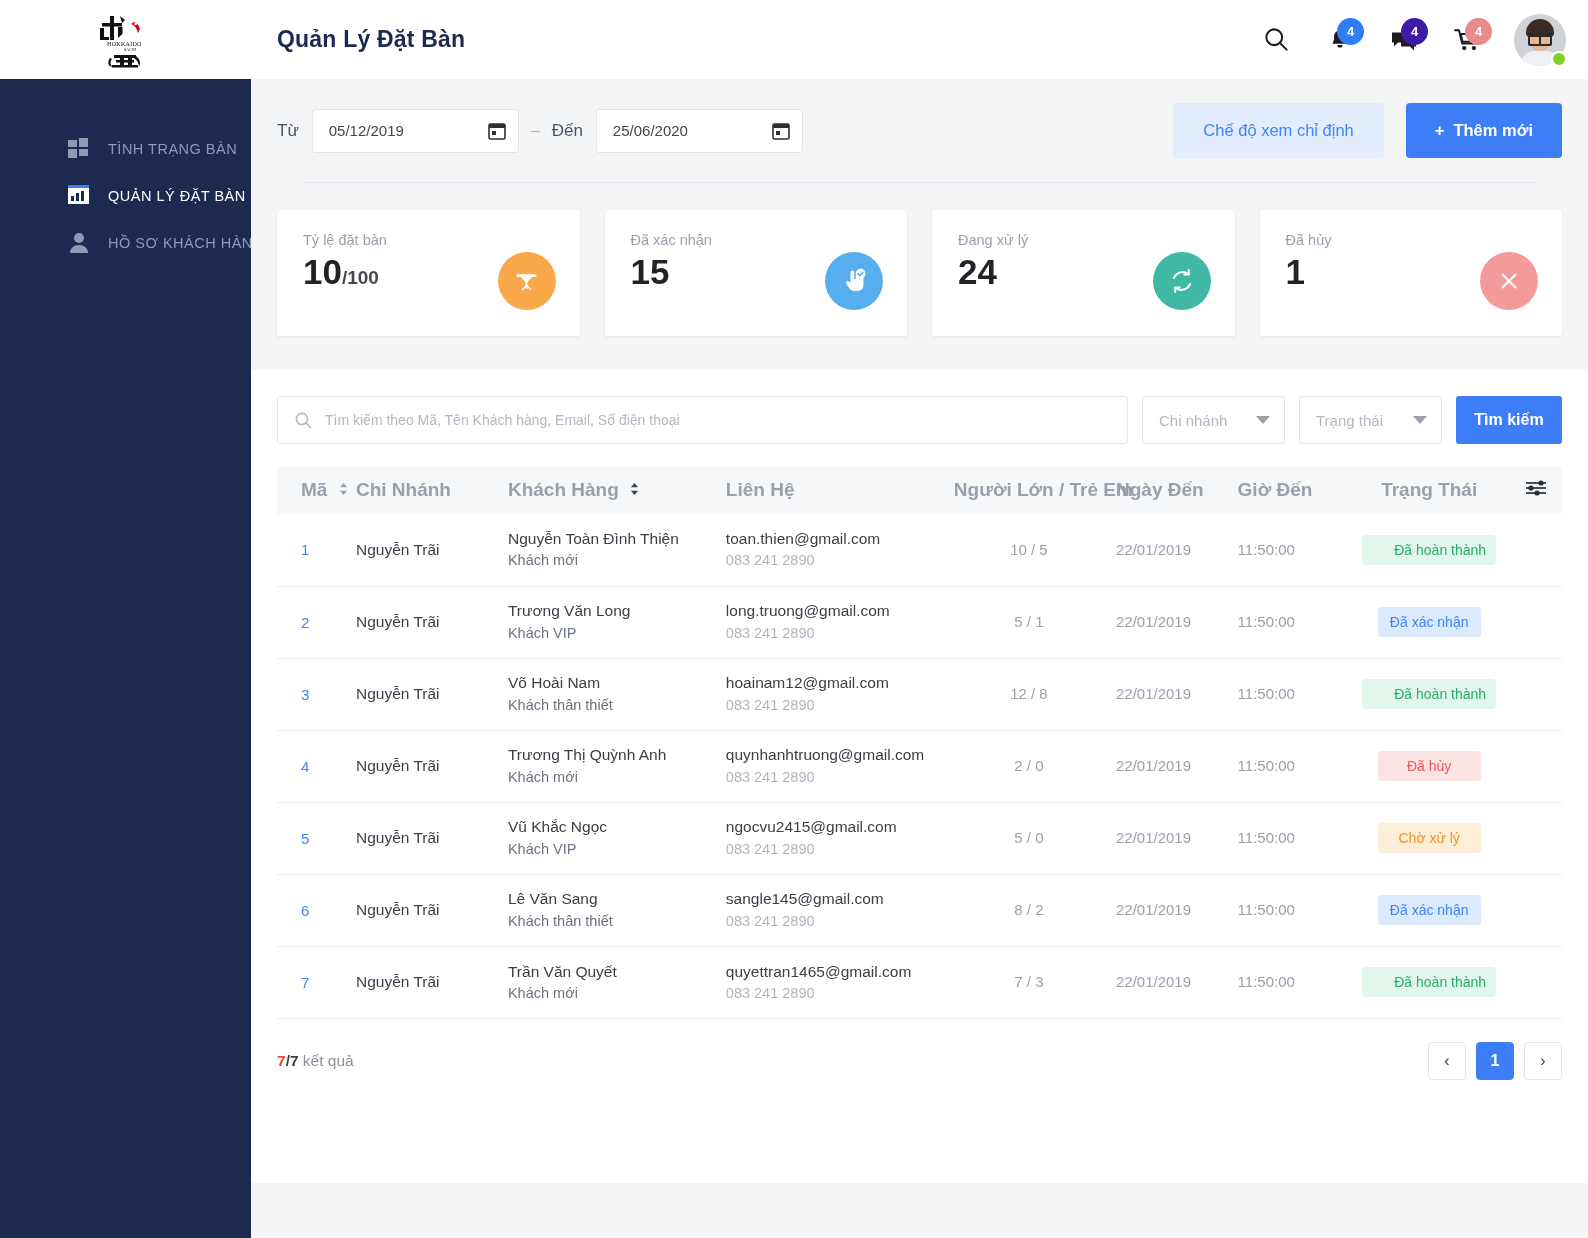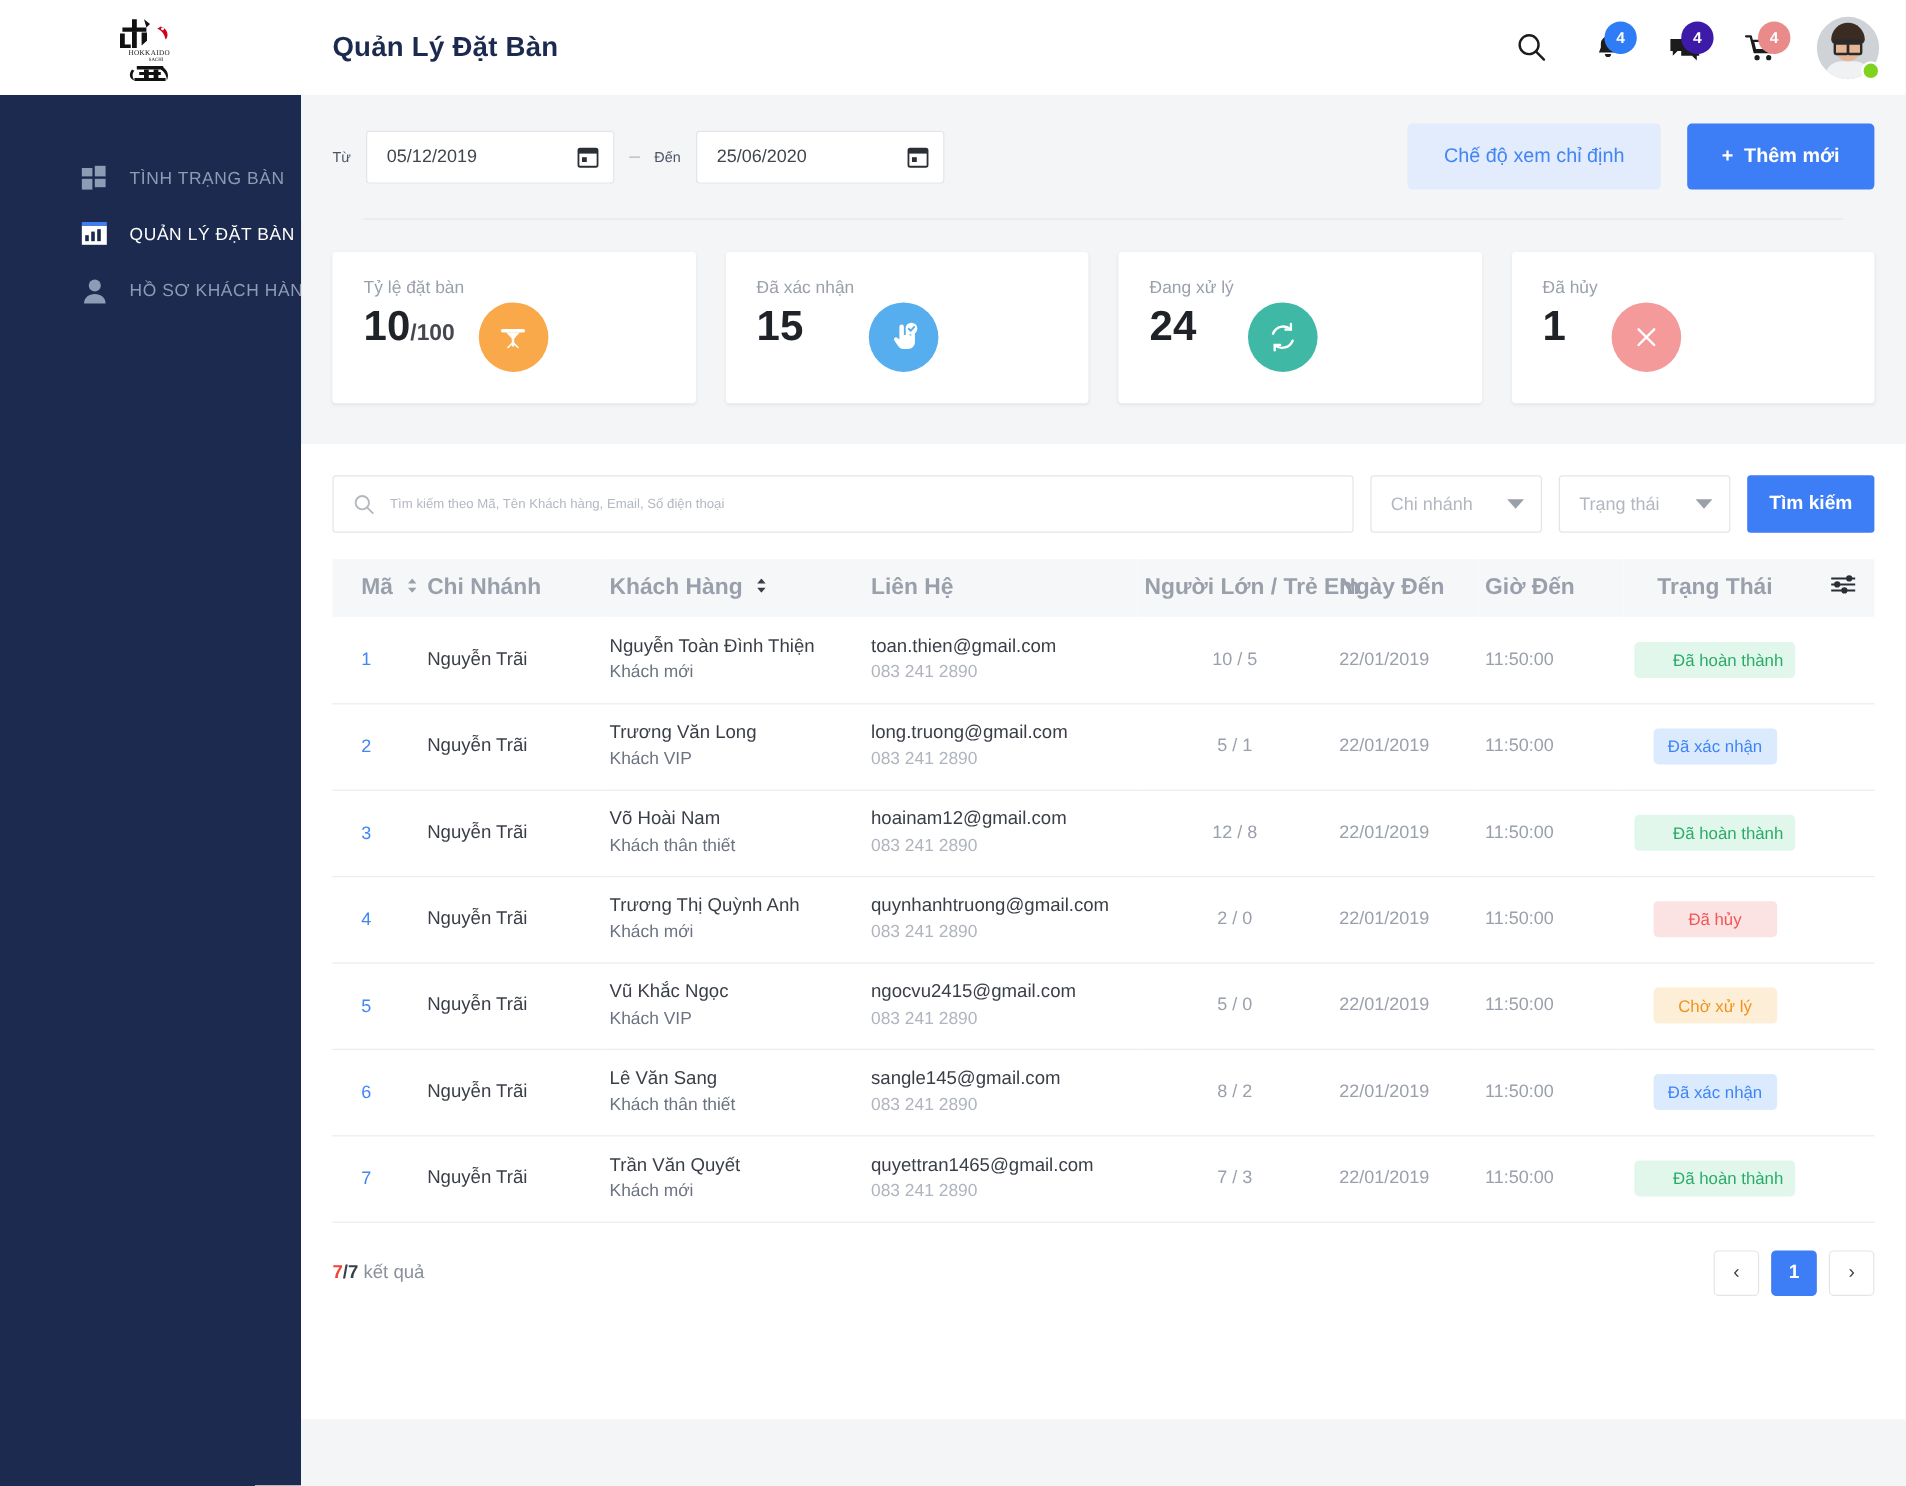--- a/index.html
+++ b/index.html
@@ -76,21 +76,21 @@
   }
   .side-item.active .side-label { color: #ffffff; }
   .side-ico { width: 22px; height: 22px; position: relative; flex: 0 0 22px; }
 
   
   .main { flex: 1 1 auto; background: #f4f5f7; min-width: 0; display: flex; flex-direction: column; }
   .filter-strip {
     background: #f4f5f7; padding: 24px 26px 0 26px;
   }
   .filter-row { display: flex; align-items: center; }
-  .fl-label { font-size: 12px; color: #4b5565; margin-right: 13px; }
+  .fl-label { font-size: 17px; color: #4b5565; margin-right: 13px; }
   .date-field {
     width: 207px; height: 44px; background: #fff; border: 1px solid #e3e5e9;
     border-radius: 3px; display: flex; align-items: center;
     padding: 0 12px 0 16px; cursor: text;
   }
   .date-val { font-size: 15px; color: #40464f; flex: 1 1 auto; }
   .cal-ico { width: 18px; height: 18px; position: relative; }
   .dash { color: #b4b9c2; margin: 0 12px; font-size: 16px; }
   .filter-actions { margin-left: auto; display: flex; align-items: center; gap: 22px; }
   .btn-soft {
@@ -103,21 +103,21 @@
     background: #3d7df6; color: #ffffff; font-size: 16.5px; cursor: pointer;
     font-family: inherit; font-weight: 600; display: flex; align-items: center; gap: 9px;
   }
   .divider { height: 1px; background: #e5e7eb; margin: 24px 26px 0 26px; }
 
   
   .cards { display: flex; gap: 25px; padding: 27px 26px 0 26px; }
   .card {
     flex: 1 1 0; background: #fff; border-radius: 3px; height: 126px;
     box-shadow: 0 1px 3px rgba(0,0,0,.07);
-    padding: 22px 24px 0 26px; display: flex; justify-content: flex-start; gap: 12px;
+    padding: 22px 24px 0 26px; display: flex; justify-content: space-between; gap: 12px;
   }
   .card-left { display: flex; flex-direction: column; }
   .card-title { font-size: 14.5px; color: #9aa0ab; margin-bottom: 6px; }
   .card-value { font-size: 35px; font-weight: bold; color: #1f2328; line-height: 1.05; }
   .card-value .den { font-size: 19px; font-weight: 600; color: #45494f; }
   .card-ico {
     width: 58px; height: 58px; border-radius: 50%; align-self: center;
     margin-top: -6px; display: flex; align-items: center; justify-content: center;
     color: #fff;
   }
@@ -125,21 +125,21 @@
   
   .panel {
     margin: 34px 0 0 0; background: #ffffff; flex: 1 1 auto;
     padding: 0 0 0 0; display: flex; flex-direction: column; min-height: 0;
   }
   .search-row { display: flex; align-items: center; gap: 14px; padding: 26px 26px 0 26px; }
   .search-box {
     flex: 1 1 auto; height: 48px; border: 1px solid #e3e5e9; border-radius: 3px;
     display: flex; align-items: center; padding: 0 16px; gap: 12px; cursor: text;
   }
-  .search-ph { font-size: 11px; color: #b3b8c0; }
+  .search-ph { font-size: 14px; color: #b3b8c0; }
   .select-box {
     width: 143px; height: 48px; border: 1px solid #e3e5e9; border-radius: 3px;
     display: flex; align-items: center; justify-content: space-between;
     padding: 0 14px 0 16px; cursor: pointer;
   }
   .select-ph { font-size: 15px; color: #b3b8c0; }
   .caret { width: 0; height: 0; border-left: 7px solid transparent; border-right: 7px solid transparent; border-top: 8px solid #9aa0ab; }
   .btn-search {
     width: 106px; height: 48px; background: #3d7df6; color: #fff; border: none;
     border-radius: 3px; font-size: 16px; font-family: inherit; cursor: pointer; font-weight: 600;

